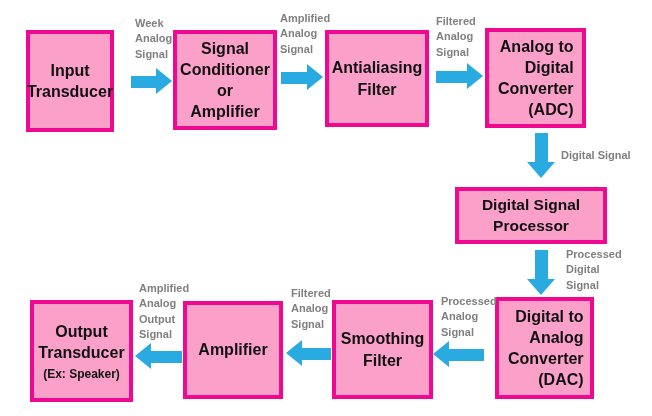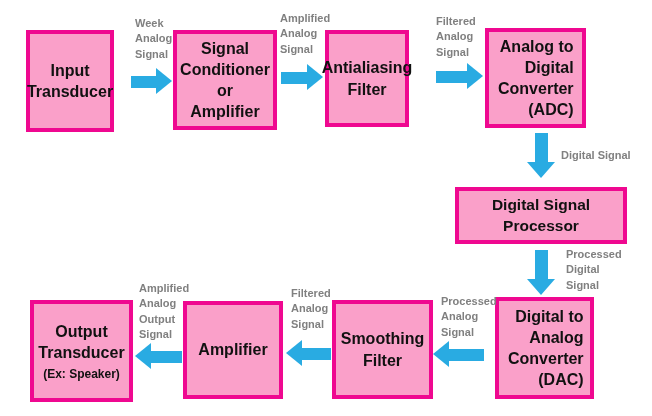--- a/index.html
+++ b/index.html
@@ -97,33 +97,33 @@
 Transducer</div>
   </div>
 
   <div class="box" style="left:173px;top:30px;width:104px;height:100px">
     <div class="box-text">Signal
 Conditioner
 or
 Amplifier</div>
   </div>
 
-  <div class="box" style="left:325px;top:30px;width:84px;height:97px">
+  <div class="box" style="left:325px;top:30px;width:104px;height:97px">
     <div class="box-text">Antialiasing
 Filter</div>
   </div>
 
   <div class="box align-left" style="left:485px;top:28px;width:101px;height:100px">
     <div class="box-text">Analog to
 Digital
 Converter
 (ADC)</div>
   </div>
 
-  <div class="box dsp" style="left:455px;top:187px;width:172px;height:57px">
+  <div class="box dsp" style="left:455px;top:187px;width:152px;height:57px">
     <div class="box-text">Digital Signal Processor</div>
   </div>
 
   <div class="box align-left" style="left:495px;top:297px;width:99px;height:102px">
     <div class="box-text">Digital to
 Analog
 Converter
 (DAC)</div>
   </div>
 

